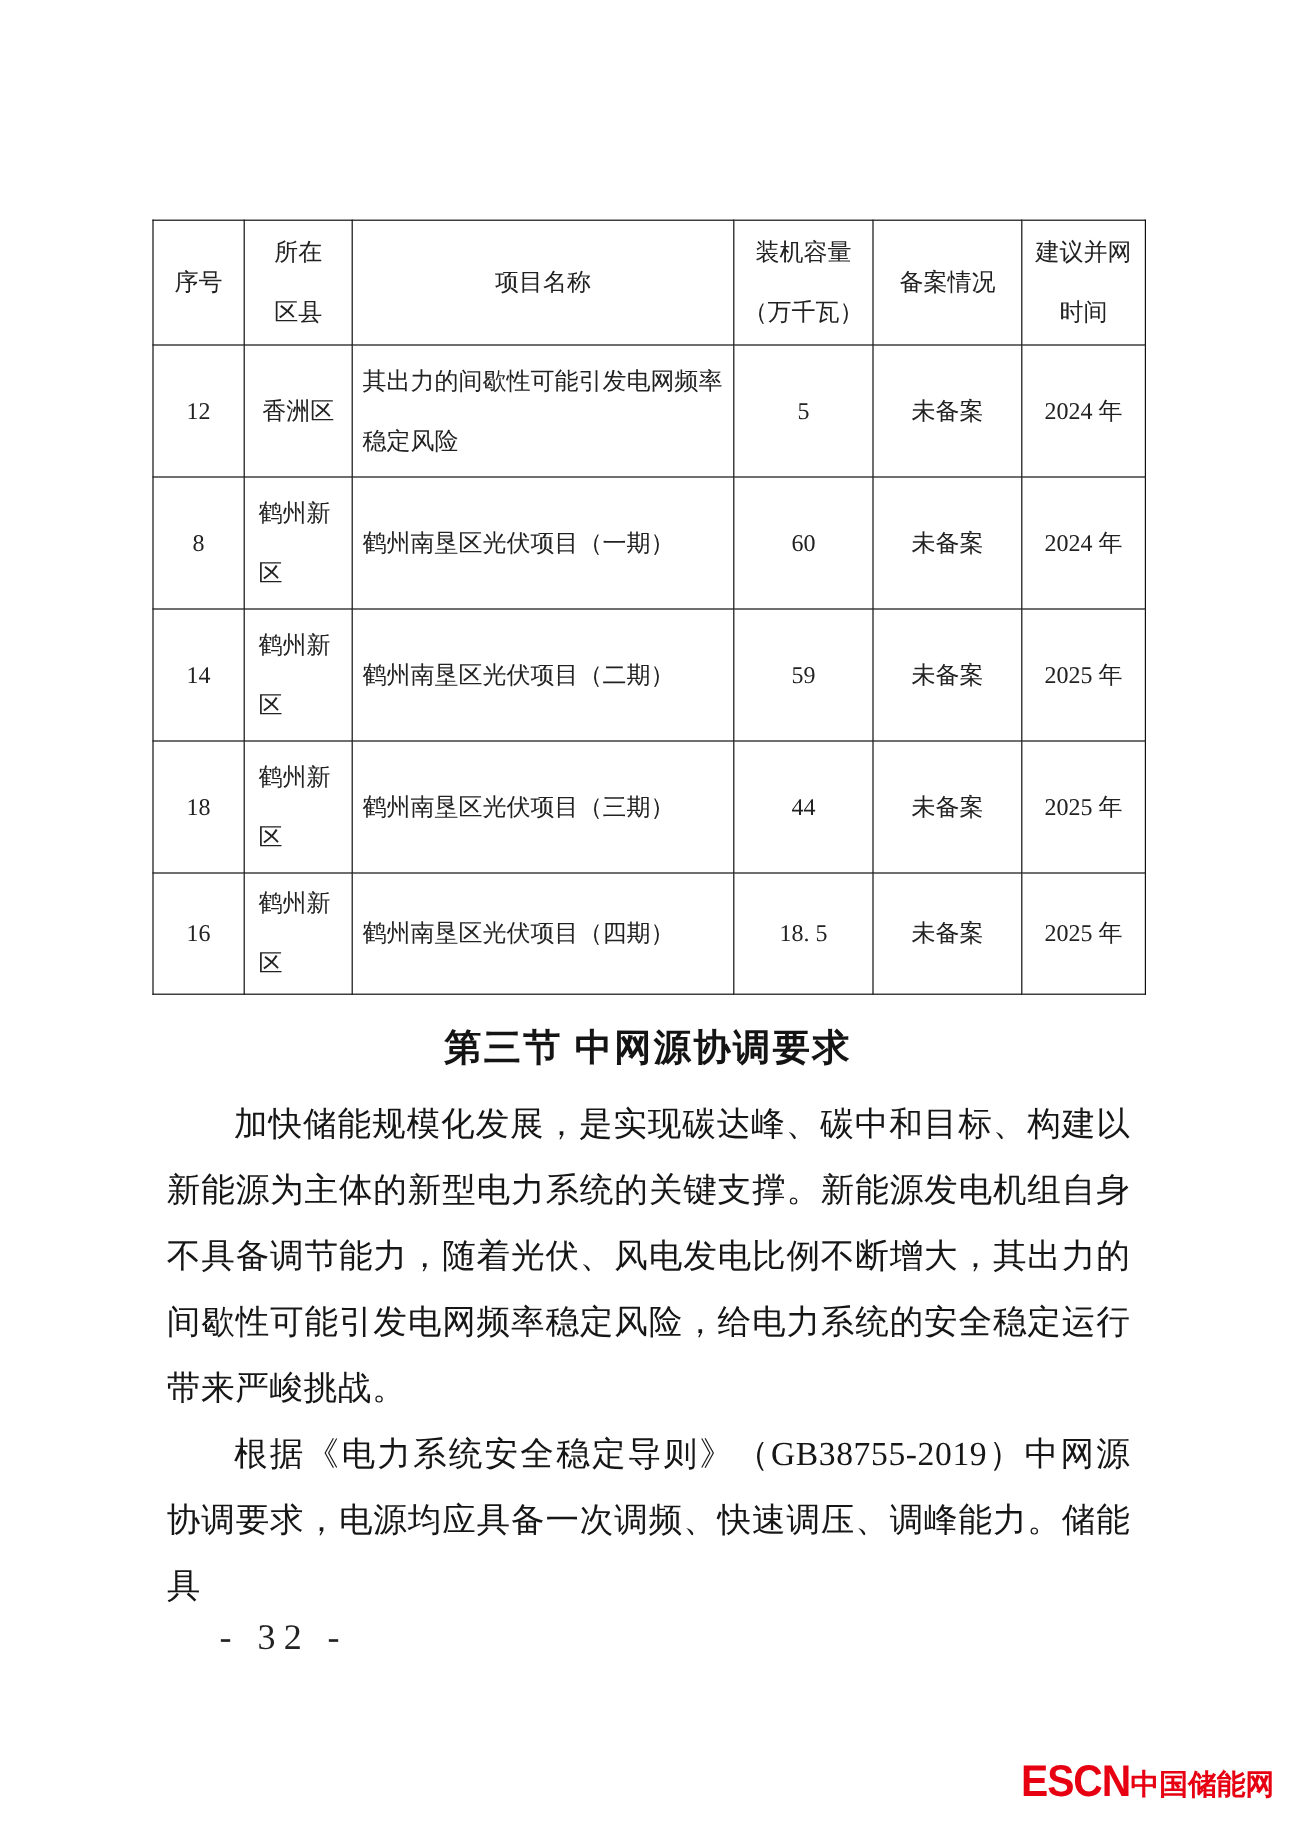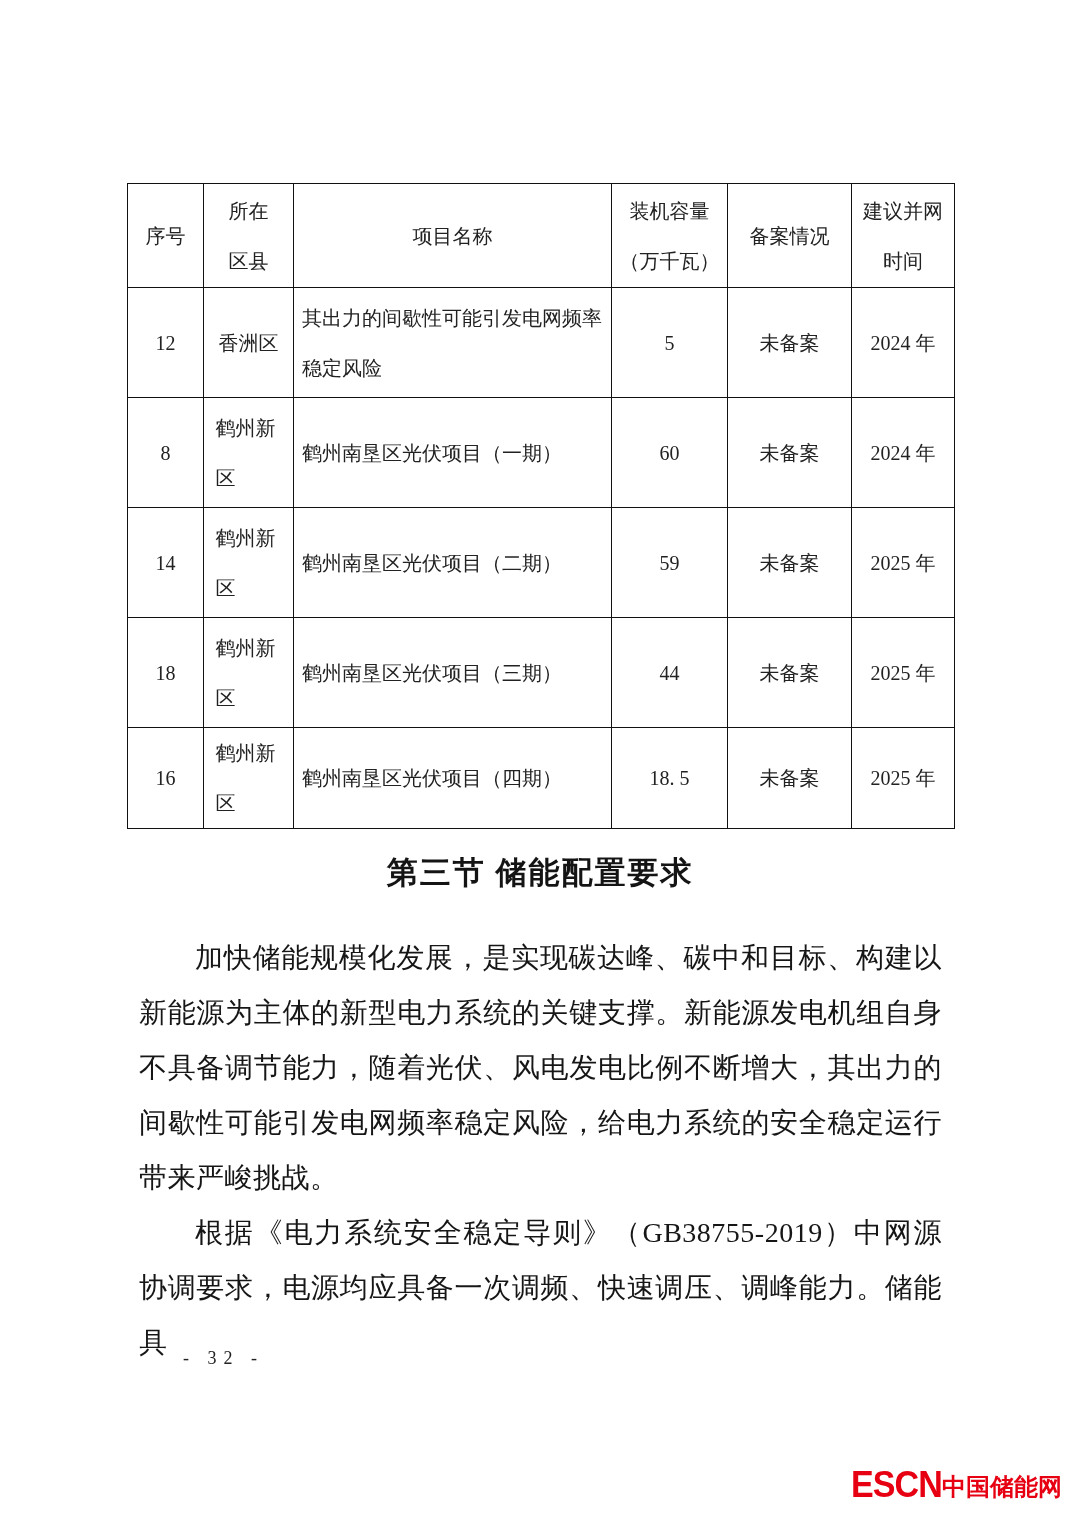--- a/index.html
+++ b/index.html
@@ -40,32 +40,32 @@
   .section-title {
     position:absolute; left:0; top:852px; width:1080px;
     text-align:center;
     font-size:31px; font-weight:bold;
     letter-spacing:2px;
     color:#141414;
   }
 
   
   .body-text {
-    position:absolute; left:139px; top:930px; width:803px;
+    position:absolute; left:139px; top:910px; width:803px;
     font-size:28px; line-height:55px;
     text-align:justify;
     color:#161616;
     letter-spacing:0.5px;
   }
   .body-text p { margin:0; text-indent:2em; }
 
   
   .page-number {
     position:absolute; left:183px; top:1348px;
-    font-size:18px;
+    font-size:30px;
     letter-spacing:7px;
     color:#222222;
   }
   .logo {
     position:absolute; right:18px; top:1466px;
     color:#e60012;
     font-family:"Liberation Sans","DejaVu Sans",sans-serif;
     font-weight:800;
     white-space:nowrap;
     line-height:1;
@@ -146,21 +146,21 @@
         <td class="district-cell"><div>鹤州新区</div></td>
         <td class="name-cell">鹤州南垦区光伏项目（四期）</td>
         <td>18. 5</td>
         <td>未备案</td>
         <td>2025 年</td>
       </tr>
     </tbody>
   </table>
 </div>
 
-<div class="section-title">第三节 储能配置要求</div>
+<div class="section-title">第三节 中网源协调要求</div>
 
 <div class="body-text">
   <p>加快储能规模化发展，是实现碳达峰、碳中和目标、构建以新能源为主体的新型电力系统的关键支撑。新能源发电机组自身不具备调节能力，随着光伏、风电发电比例不断增大，其出力的间歇性可能引发电网频率稳定风险，给电力系统的安全稳定运行带来严峻挑战。</p>
   <p>根据《电力系统安全稳定导则》（GB38755-2019）中网源协调要求，电源均应具备一次调频、快速调压、调峰能力。储能具</p>
 </div>
 
 <div class="page-number">- 32 -</div>
 
 <div class="logo">
   <span class="logo-en">ESCN</span><span class="logo-zh">中国储能网</span>

